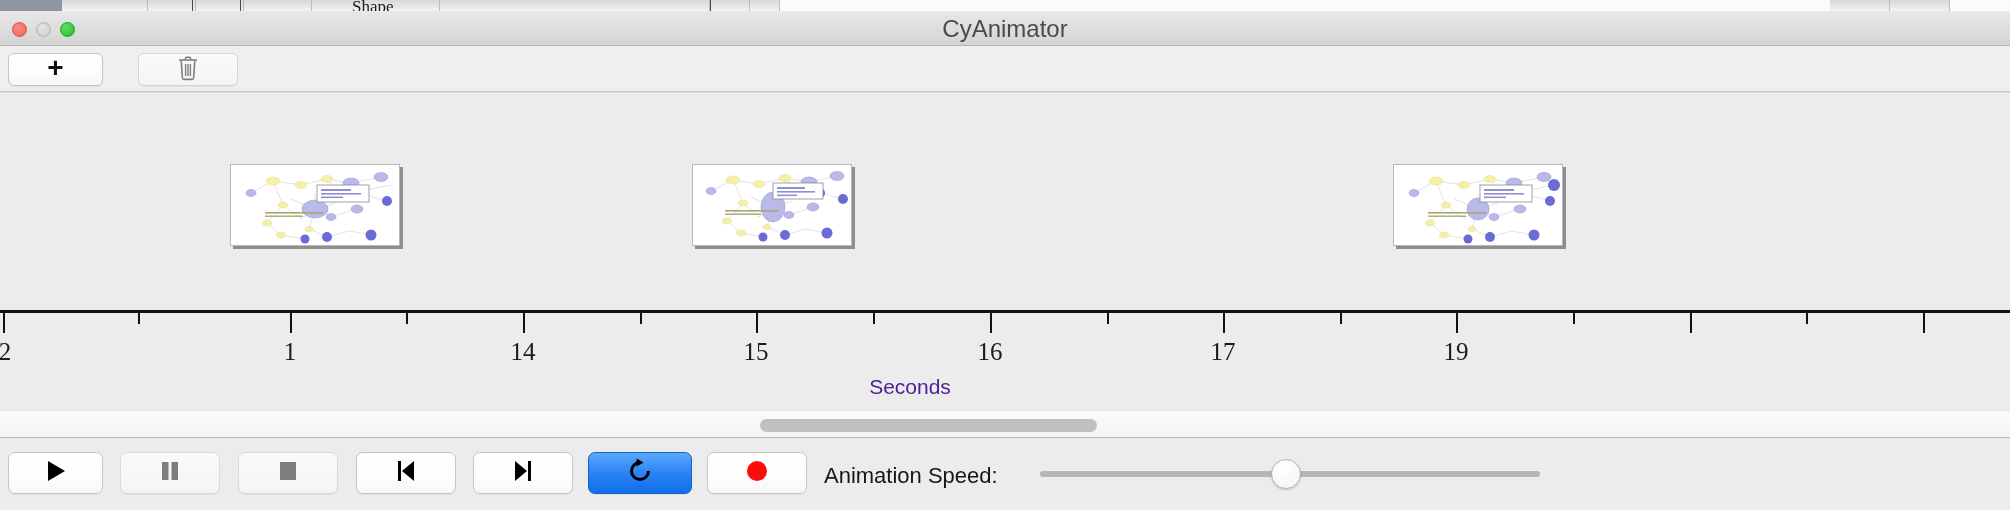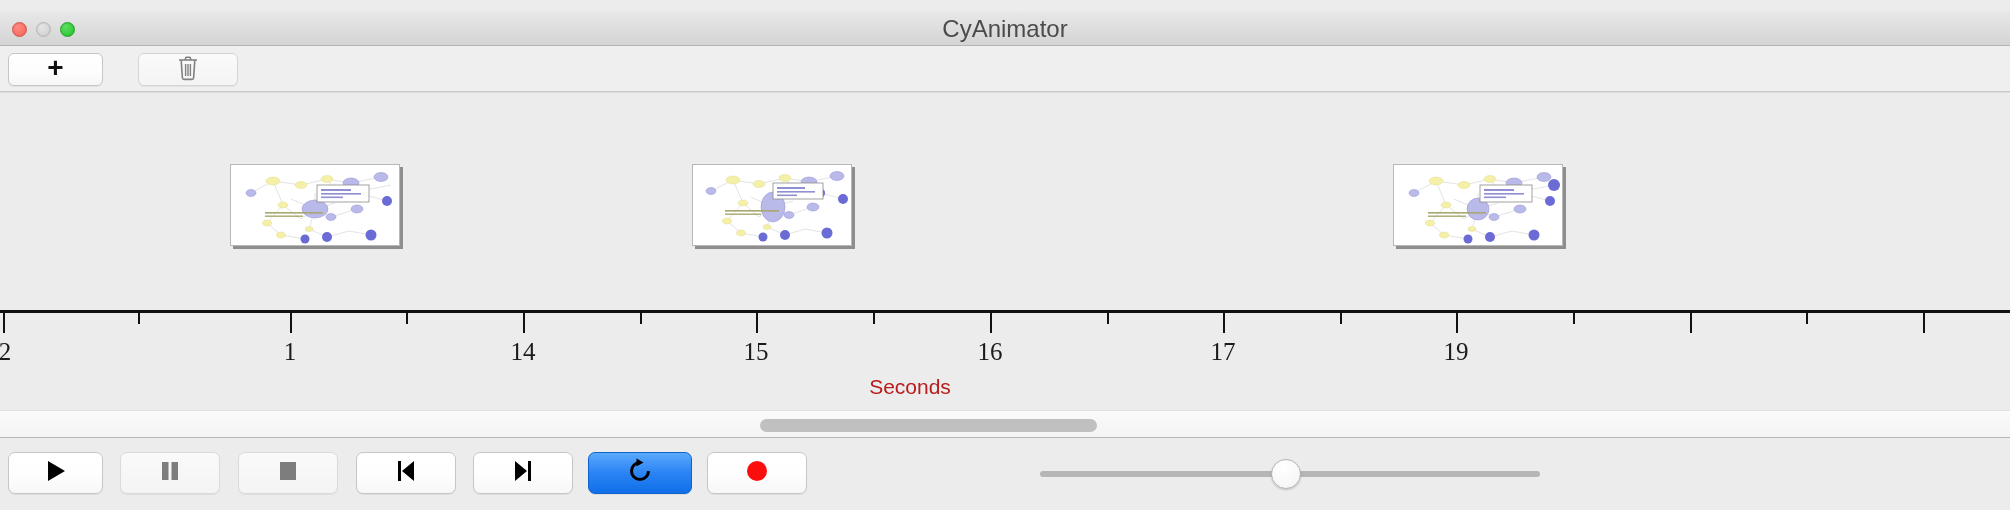--- a/index.html
+++ b/index.html
@@ -146,21 +146,21 @@
     font-size: 25px;
     color: #1b1b1b;
     font-family: "Liberation Serif", serif;
     transform: translateX(-50%);
     white-space: nowrap;
   }
   .axis-title {
     position: absolute;
     top: 282px;
     font-size: 21px;
-    color: #b91c1c;
+    color: #4c1d95;
     transform: translateX(-50%);
     white-space: nowrap;
   }
 
   
   .scrollbar {
     position: absolute; left: 0; top: 410px;
     width: 2010px; height: 28px;
     background: linear-gradient(to bottom, #fafafa, #f4f4f4);
     border-top: 1px solid #e3e3e3;
@@ -218,20 +218,37 @@
     border: 1px solid #b4b4b4;
     box-shadow: 0 1px 2px rgba(0,0,0,.2);
     top: 21px;
   }
 </style>
 </head>
 <body>
 
 <div id="app">
 
+  <div class="bg-strip">
+    <div class="bg-dark"></div>
+    <div class="bg-seg" style="left:62px;  width:86px;"></div>
+    <div class="bg-seg" style="left:148px; width:48px;"></div>
+    <div class="bg-seg" style="left:196px; width:48px;"></div>
+    <div class="bg-seg" style="left:244px; width:68px;"></div>
+    <div class="bg-seg" style="left:312px; width:128px;"></div>
+    <div class="bg-seg" style="left:440px; width:270px;"></div>
+    <div class="bg-seg" style="left:710px; width:40px;"></div>
+    <div class="bg-seg" style="left:750px; width:30px;"></div>
+    <div class="bg-seg" style="left:1830px;width:60px;"></div>
+    <div class="bg-seg" style="left:1890px;width:60px;"></div>
+    <div class="bg-tick" style="left:192px;"></div>
+    <div class="bg-tick" style="left:240px;"></div>
+    <div class="bg-tick" style="left:710px;"></div>
+    <div class="bg-text" style="left:352px;">Shape</div>
+  </div>
 
   <div class="titlebar">
     <div class="window-title">CyAnimator</div>
     <div class="traffic">
       <div class="tl red"></div>
       <div class="tl yellow"></div>
       <div class="tl green"></div>
     </div>
   </div>
 
@@ -498,18 +515,19 @@
     </div>
 
     <div class="cbtn" style="left:707px; width:100px;">
       <span>
         <svg width="26" height="26" viewBox="0 0 26 26">
             <circle cx="13" cy="13" r="10" fill="#fc0d0d"></circle>
           </svg>
       </span>
     </div>
 
+    <div class="speed-label" style="left:824px;">Animation Speed:</div>
 
     <div class="slider-track" style="left:1040px; width:500px;"></div>
     <div class="slider-thumb" style="left:1271px;"></div>
   </div>
 
 </div>
 
 </body></html>

